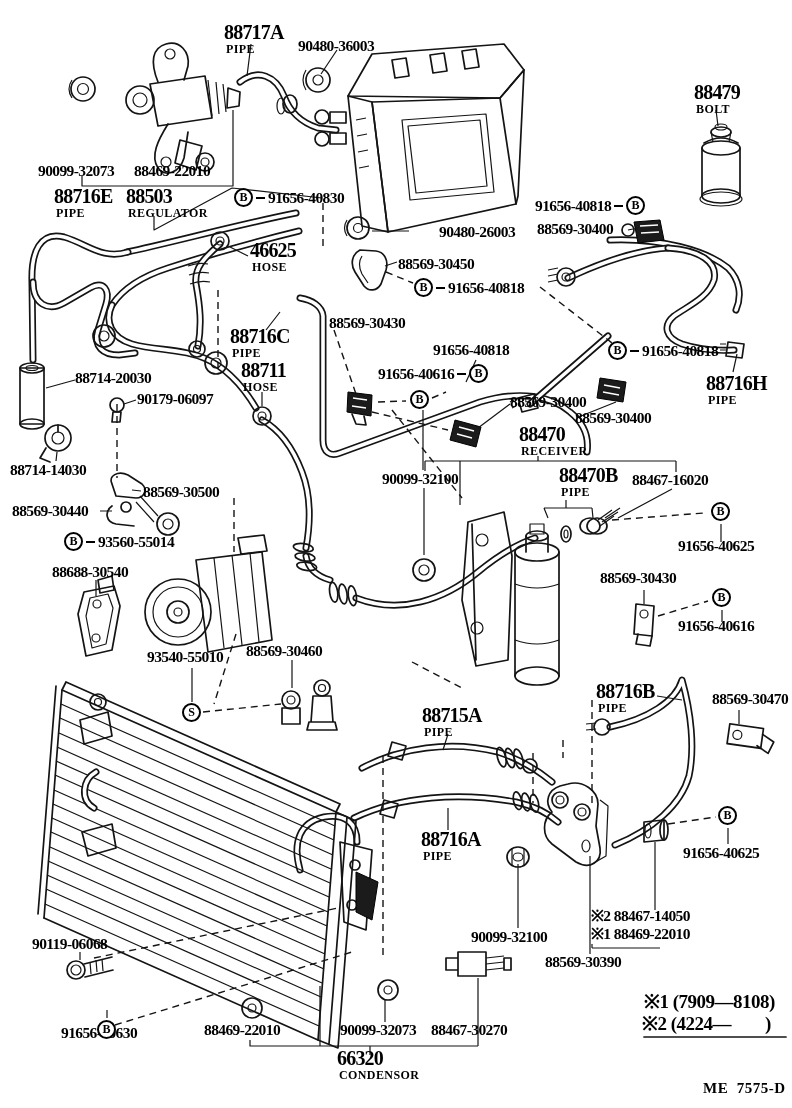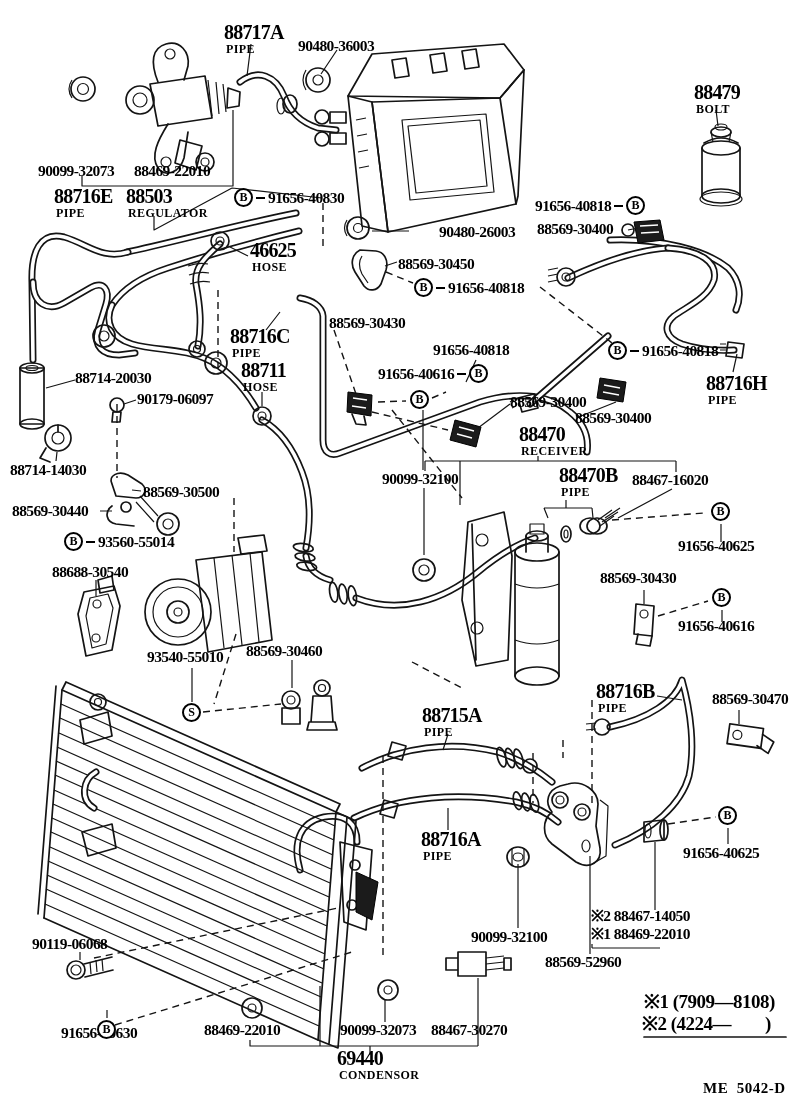--- a/index.html
+++ b/index.html
@@ -383,28 +383,28 @@
       <div class="part-label lg" style="left: 422px; top: 705px;"><div class="main"><span class="txt">88715A</span></div><div class="sub">PIPE</div></div>
       <div class="part-label lg" style="left: 596px; top: 681px;"><div class="main"><span class="txt">88716B</span></div><div class="sub">PIPE</div></div>
       <div class="part-label" style="left: 694px; top: 691px; margin-left: 18px;"><div class="main"><span class="txt">88569-30470</span></div></div>
       <div class="part-label lg" style="left: 421px; top: 829px;"><div class="main"><span class="txt">88716A</span></div><div class="sub">PIPE</div></div>
       <div class="part-label" style="left: 683px; top: 845px;"><div class="main"><span class="txt">91656-40625</span></div></div>
       <div class="part-label" style="left: 32px; top: 936px;"><div class="main"><span class="txt">90119-06068</span></div></div>
       <div class="part-label" style="left: 61px; top: 1025px;"><div class="main"><span class="txt">91656-40630</span></div></div>
       <div class="part-label" style="left: 204px; top: 1022px;"><div class="main"><span class="txt">88469-22010</span></div></div>
       <div class="part-label" style="left: 340px; top: 1022px;"><div class="main"><span class="txt">90099-32073</span></div></div>
       <div class="part-label" style="left: 431px; top: 1022px;"><div class="main"><span class="txt">88467-30270</span></div></div>
-      <div class="part-label lg" style="left: 337px; top: 1048px;"><div class="main"><span class="txt">69440</span></div><div class="sub">CONDENSOR</div></div>
+      <div class="part-label lg" style="left: 337px; top: 1048px;"><div class="main"><span class="txt">66320</span></div><div class="sub">CONDENSOR</div></div>
       <div class="part-label" style="left: 471px; top: 929px;"><div class="main"><span class="txt">90099-32100</span></div></div>
       <div class="part-label" style="left: 591px; top: 908px;"><div class="main"><span class="txt">※2 88467-14050</span></div></div>
       <div class="part-label" style="left: 591px; top: 926px;"><div class="main"><span class="txt">※1 88469-22010</span></div></div>
-      <div class="part-label" style="left: 545px; top: 954px;"><div class="main"><span class="txt">88569-52960</span></div></div>
+      <div class="part-label" style="left: 545px; top: 954px;"><div class="main"><span class="txt">88569-30390</span></div></div>
       <span class="bcircle abs" style="left: 410px; top: 390px;">B</span>
       <span class="bcircle abs" style="left: 711px; top: 502px;">B</span>
       <span class="bcircle abs" style="left: 712px; top: 588px;">B</span>
       <span class="bcircle abs" style="left: 182px; top: 703px;">S</span>
       <span class="bcircle abs" style="left: 718px; top: 806px;">B</span>
       <span class="bcircle abs" style="left: 97px; top: 1020px;">B</span>
       <div class="note-label" style="left: 644px; top: 992px;">※1 (7909—8108)</div>
       <div class="note-label" style="left: 642px; top: 1014px;">※2 (4224—        )</div>
-      <div class="sheet-label" style="left: 703px; top: 1080px;">ME  5042-D</div>
+      <div class="sheet-label" style="left: 703px; top: 1080px;">ME  7575-D</div>
     </div>
 </div>
 
 </body></html>

